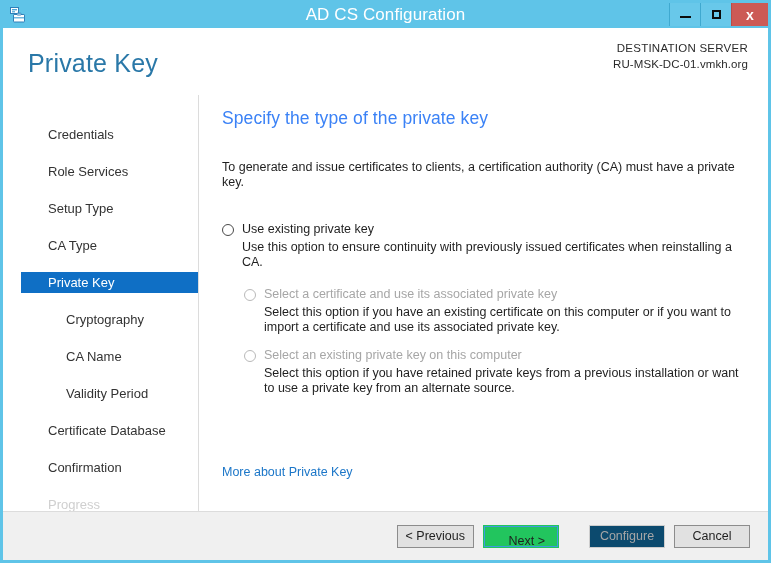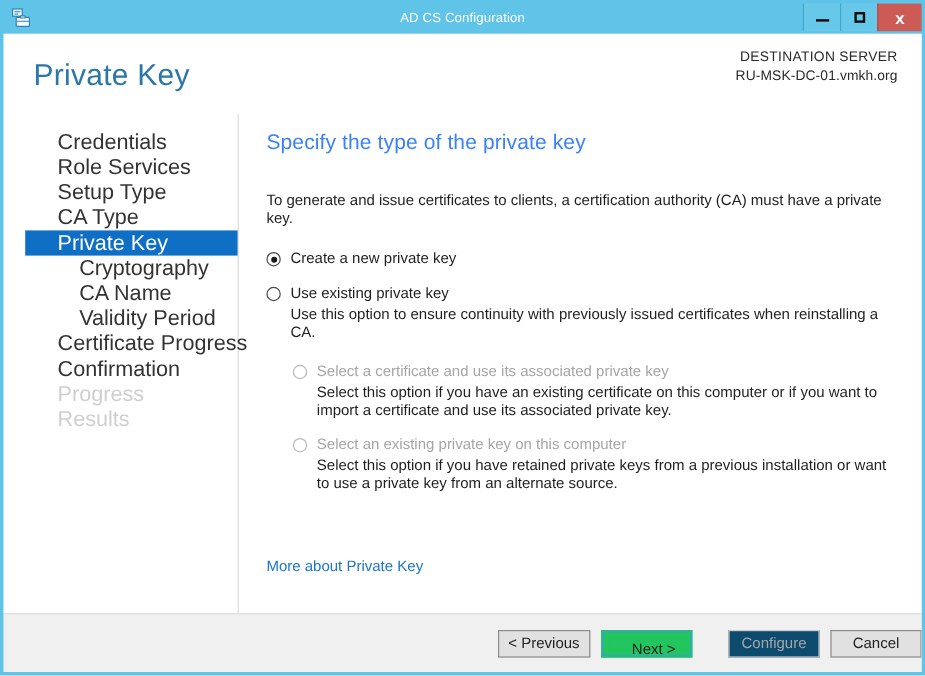--- a/index.html
+++ b/index.html
@@ -43,21 +43,21 @@
     flex: none;
     display: flex;
     align-items: center;
     justify-content: center;
   }
   #title-text {
     position: absolute;
     left: 0;
     right: 0;
     text-align: center;
-    font-size: 11px;
+    font-size: 17px;
     color: #ffffff;
     letter-spacing: .1px;
     pointer-events: none;
   }
   #win-controls {
     margin-left: auto;
     display: flex;
     height: 23px;
     align-items: stretch;
     margin-right: 2px;
@@ -149,27 +149,28 @@
     width: 196px;
     flex: none;
     border-right: 1px solid #dcdcdc;
     padding-top: 13px;
     box-sizing: border-box;
     background: #ffffff;
   }
   .nav-item {
     height: 21px;
     line-height: 21px;
-    font-size: 18px;
+    font-size: 13px;
     color: #333333;
     padding-left: 27px;
     margin-left: 18px;
     margin-right: 0;
     white-space: nowrap;
     box-sizing: border-box;
+    margin-top: 16px;
   }
   .nav-item.sub { padding-left: 45px; }
   .nav-item.selected {
     background: #0f6fc5;
     color: #ffffff;
   }
   .nav-item.disabled { color: #cfcfcf; }
 
   
   #content {
@@ -255,20 +256,21 @@
 
   
   #footer {
     flex: none;
     height: 49px;
     background: #f0f0f0;
     border-top: 1px solid #dcdcdc;
     display: flex;
     align-items: center;
     justify-content: flex-end;
+    padding-right: 18px;
     box-sizing: border-box;
   }
   .btn {
     height: 23px;
     min-width: 76px;
     margin-left: 9px;
     padding: 0 8px;
     font-size: 12.5px;
     font-family: "Liberation Sans", sans-serif;
     color: #1f1f1f;
@@ -338,36 +340,32 @@
 
       <div id="sidebar">
         <div class="nav-item">Credentials</div>
         <div class="nav-item">Role Services</div>
         <div class="nav-item">Setup Type</div>
         <div class="nav-item">CA Type</div>
         <div class="nav-item selected">Private Key</div>
         <div class="nav-item sub">Cryptography</div>
         <div class="nav-item sub">CA Name</div>
         <div class="nav-item sub">Validity Period</div>
-        <div class="nav-item">Certificate Progress</div>
+        <div class="nav-item">Certificate Database</div>
         <div class="nav-item">Confirmation</div>
         <div class="nav-item disabled">Progress</div>
         <div class="nav-item disabled">Results</div>
       </div>
 
       <div id="content">
         <div id="content-heading">Specify the type of the private key</div>
         <div id="intro-text">To generate and issue certificates to clients, a certification authority (CA) must have a private key.</div>
 
         <div class="opt-group">
 
-          <div class="radio-row">
-            <span class="radio checked"></span>
-            <span class="radio-label">Create a new private key</span>
-          </div>
 
           <div style="height:14px"></div>
 
           <div class="radio-row">
             <span class="radio"></span>
             <span class="radio-label">Use existing private key</span>
           </div>
           <div class="desc">Use this option to ensure continuity with previously issued certificates when reinstalling a CA.</div>
 
           <div class="sub-opts">

